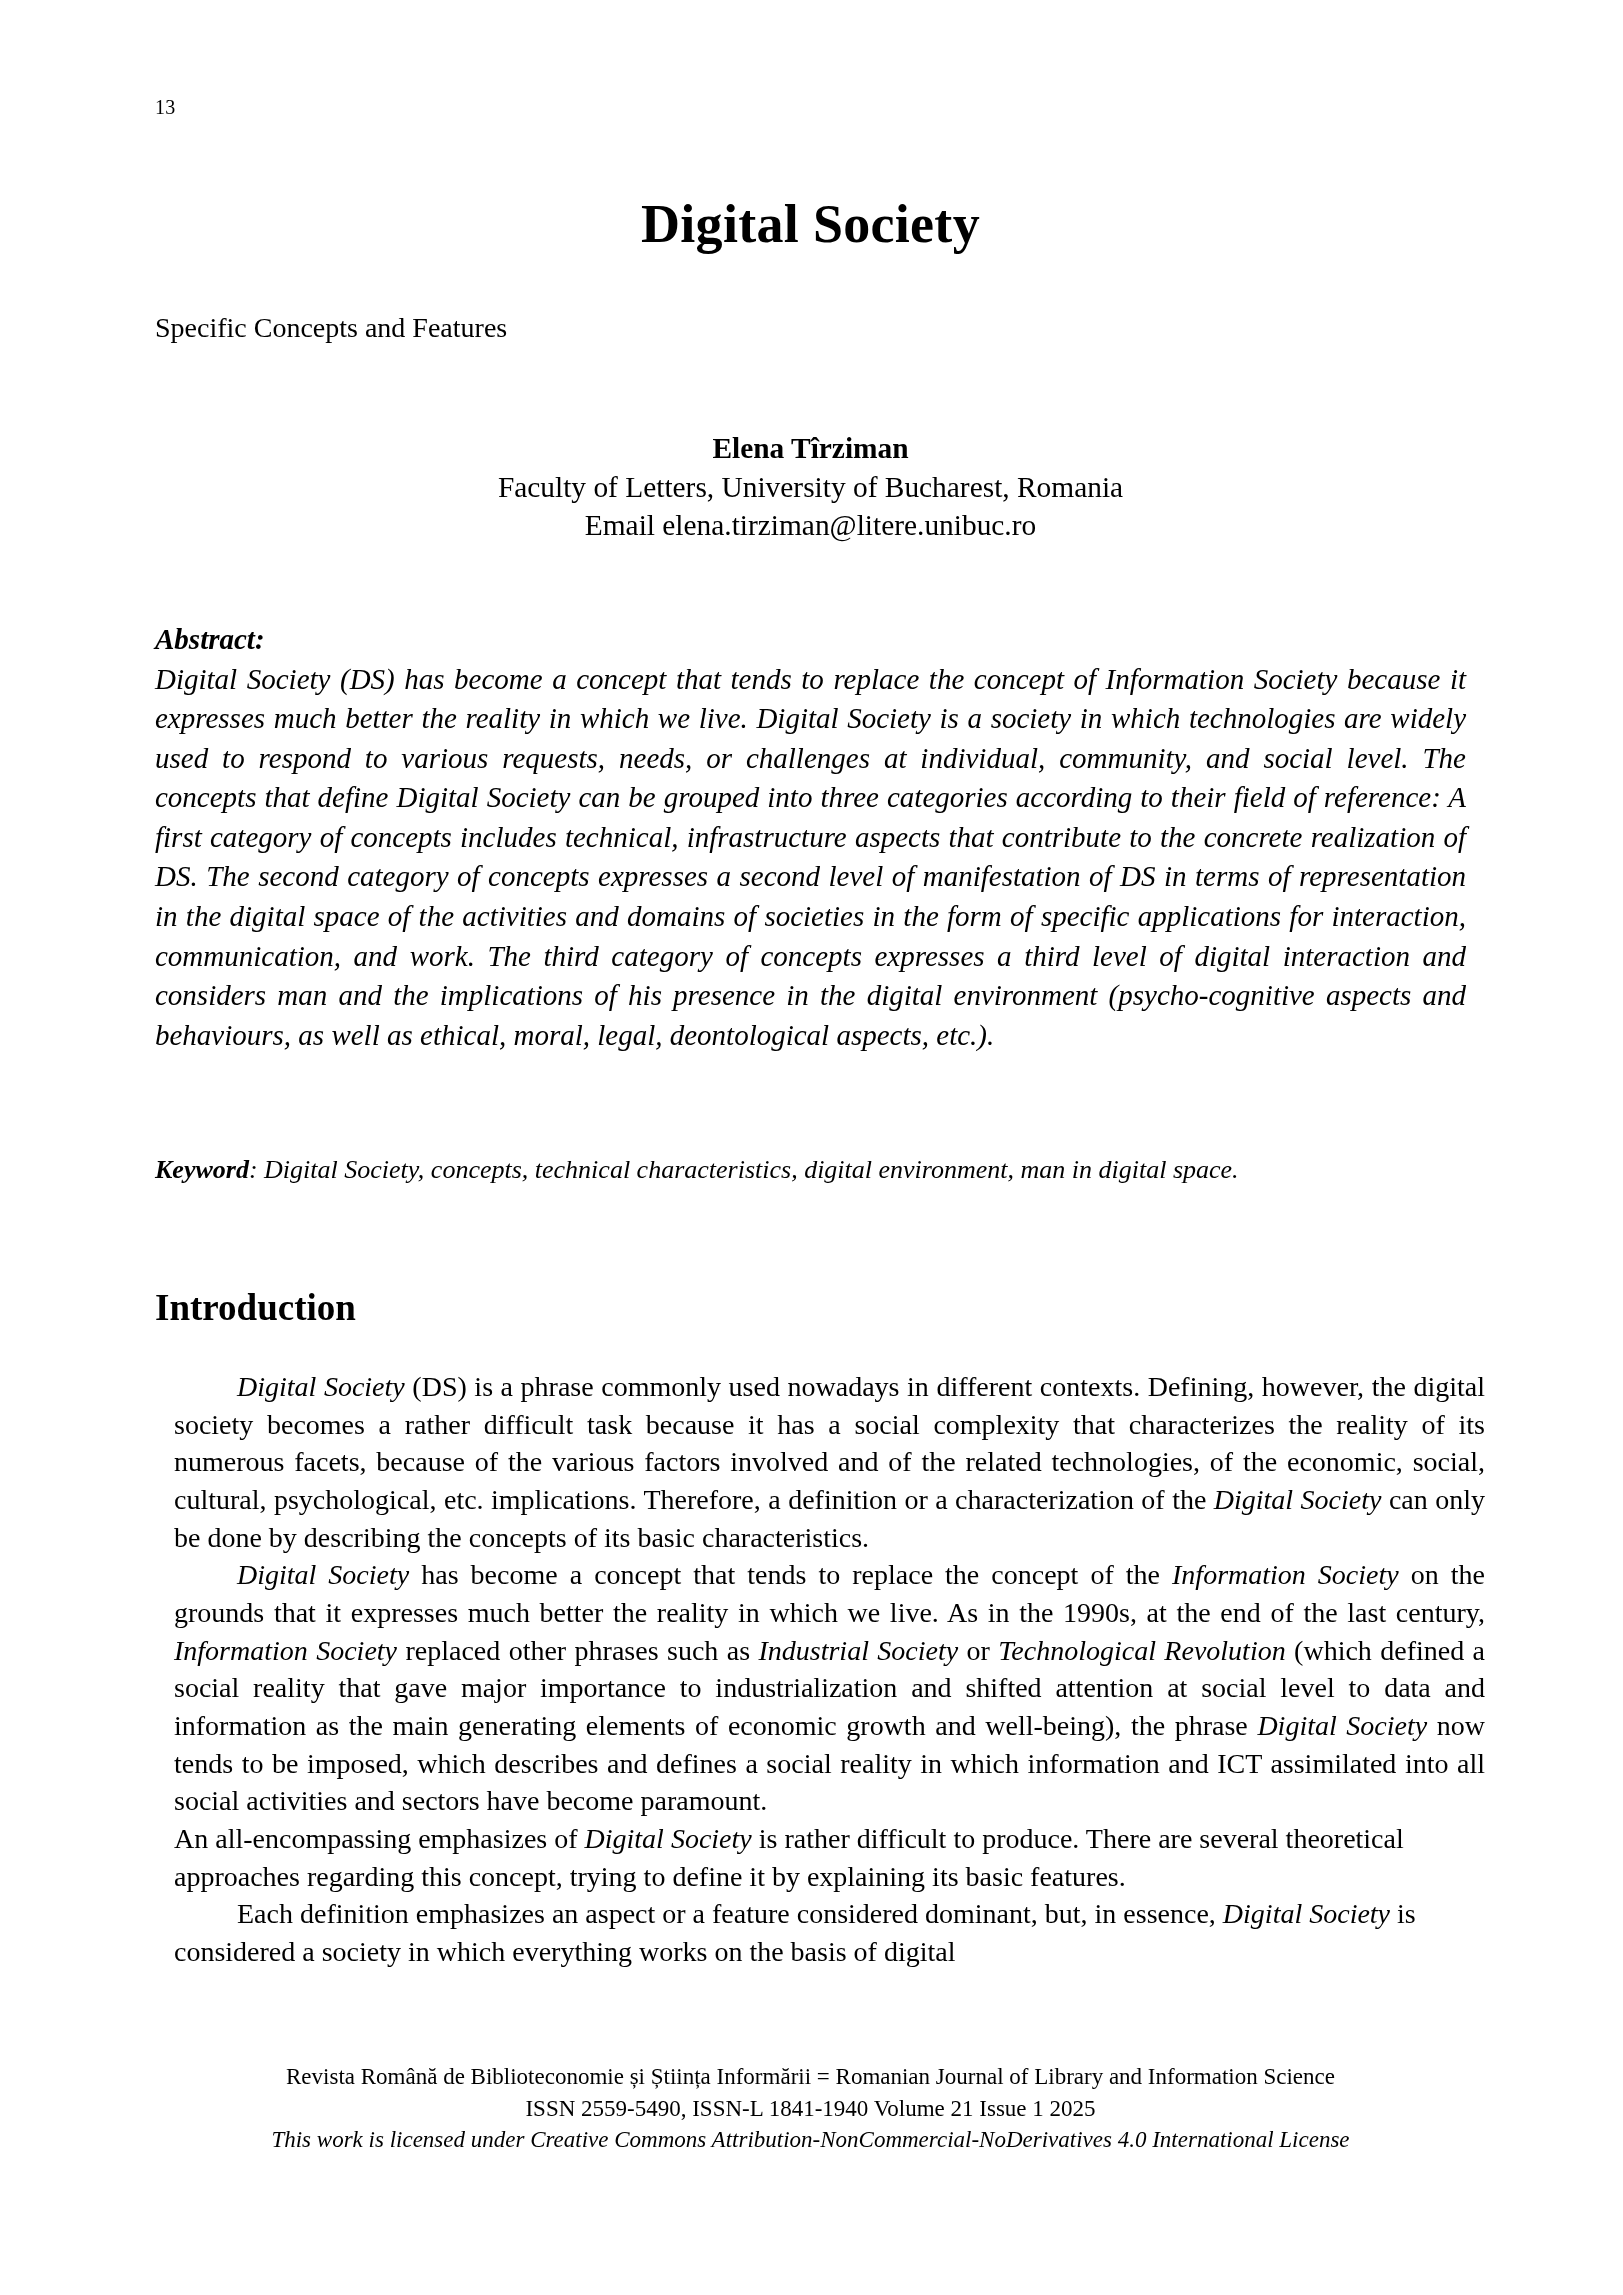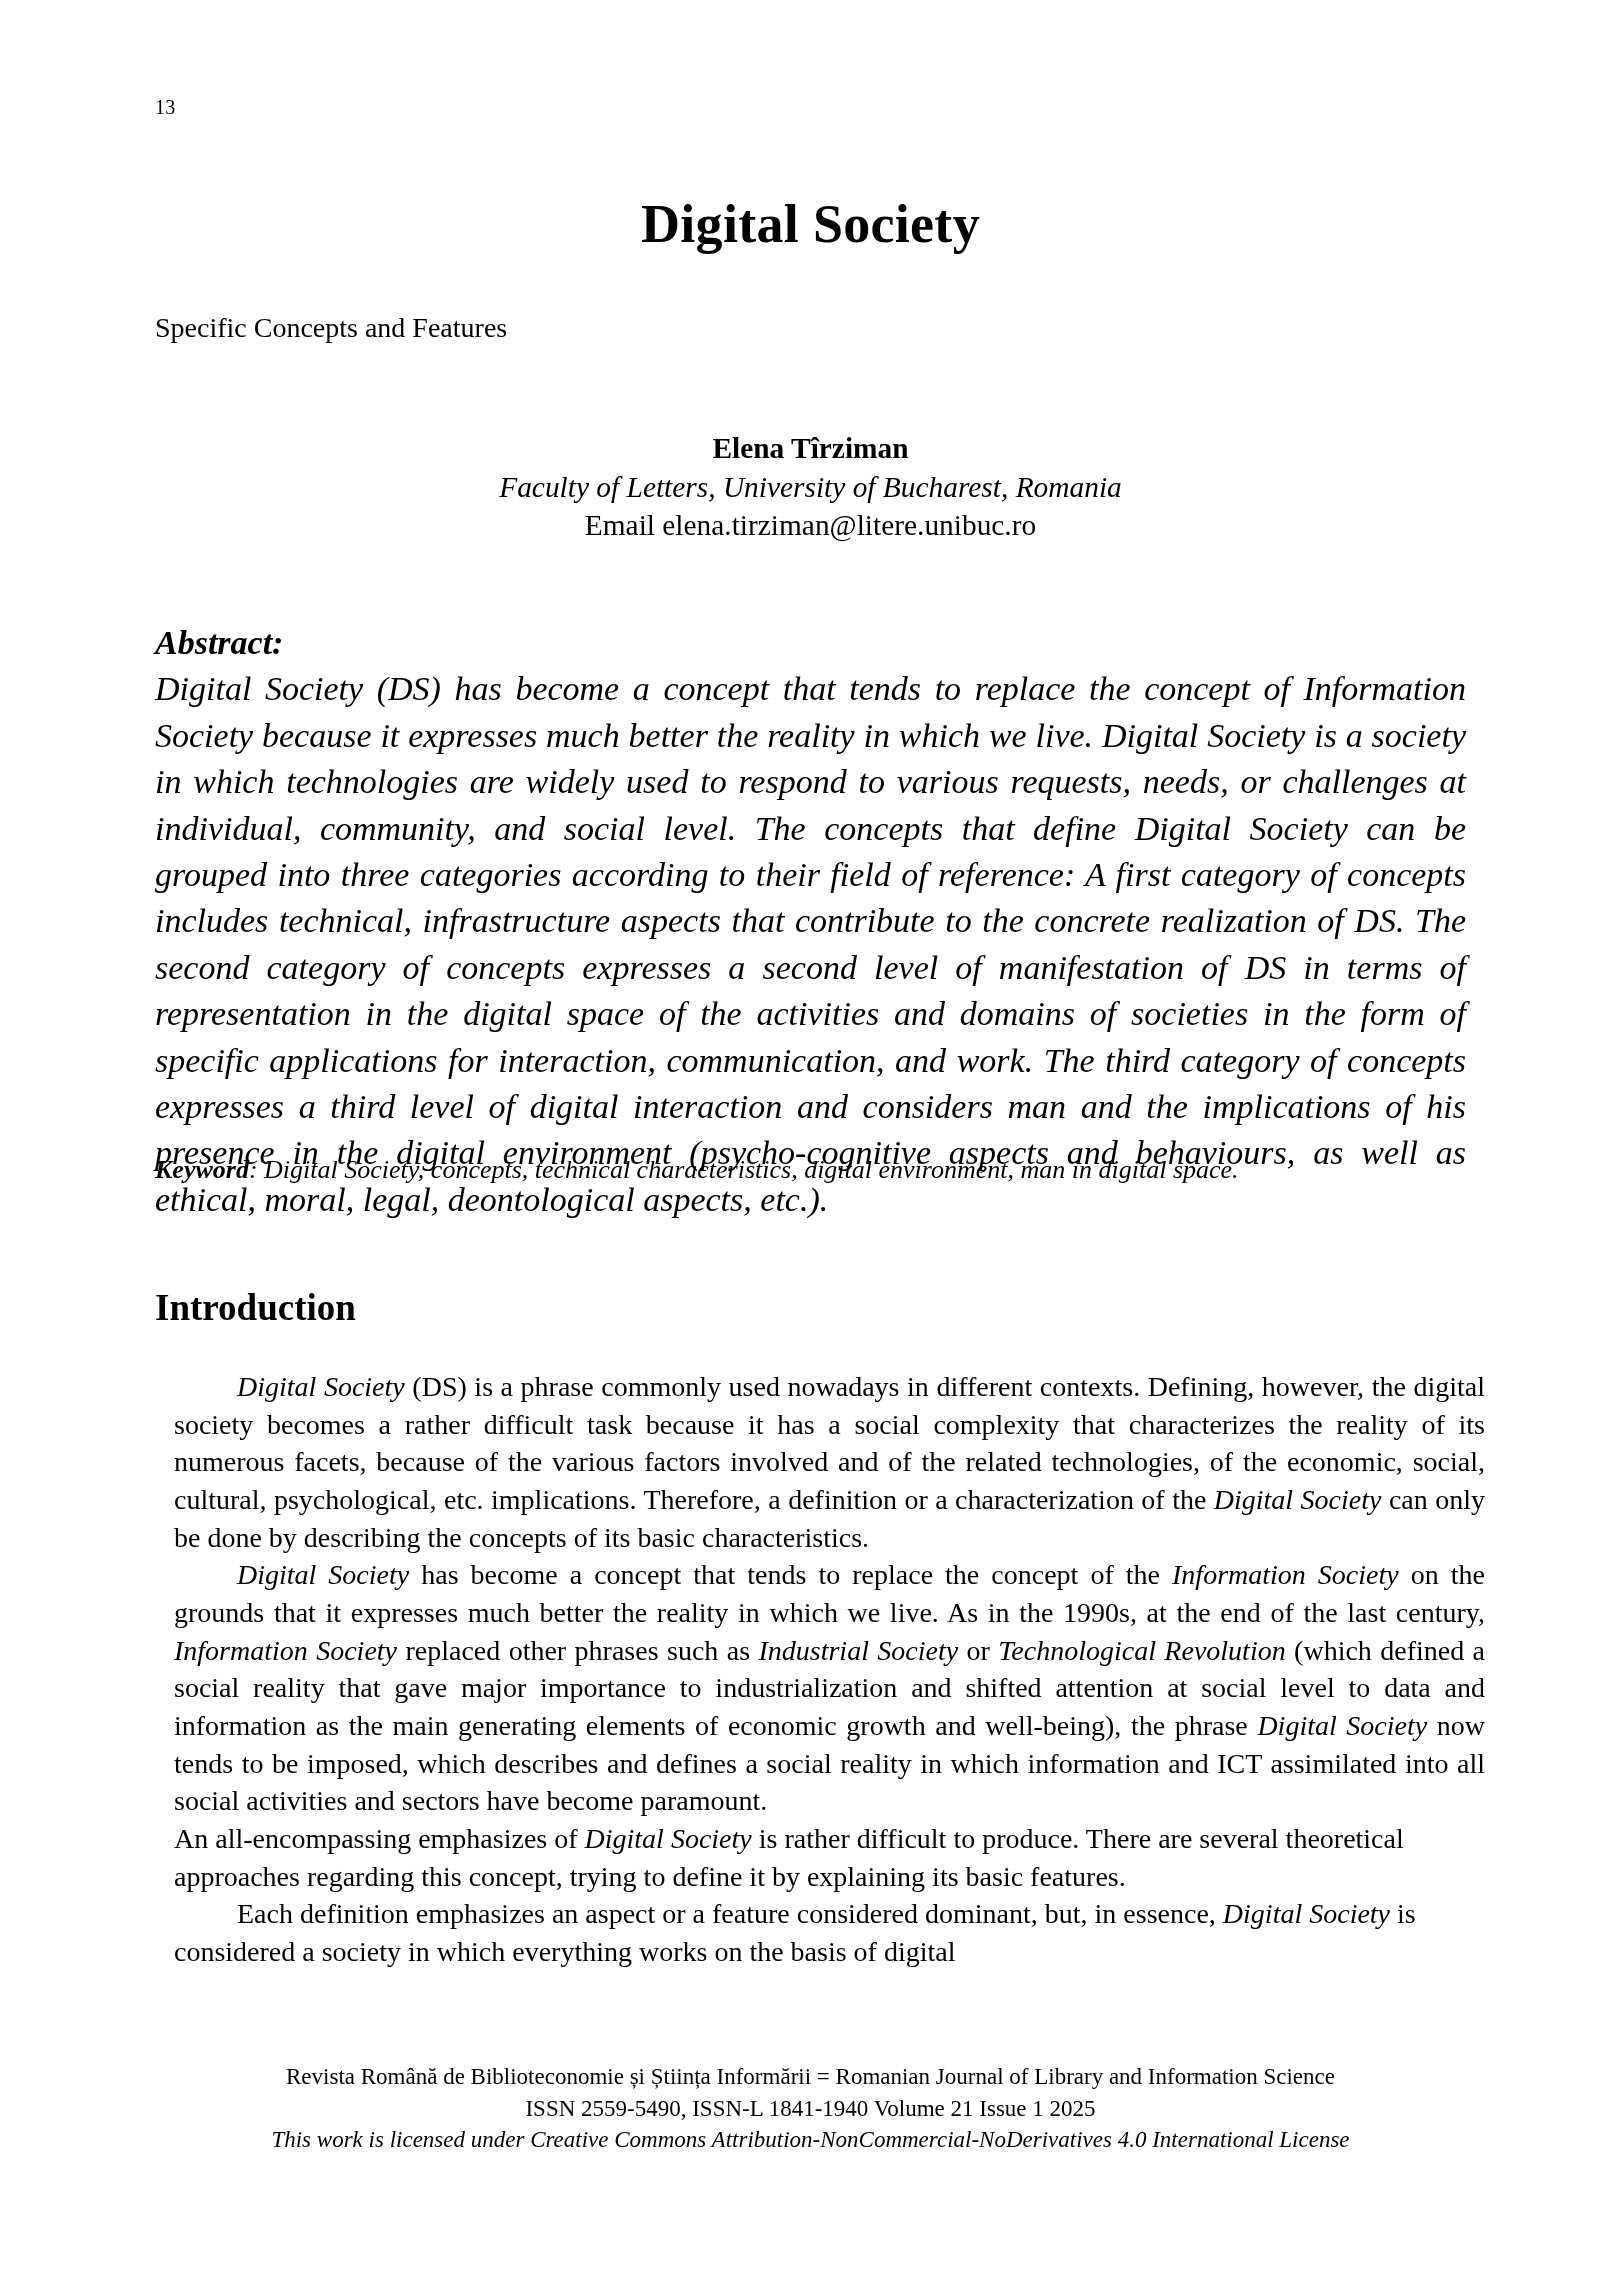--- a/index.html
+++ b/index.html
@@ -66,28 +66,28 @@
   .authorblock {
     position: absolute;
     left: 0;
     top: 429px;
     width: 1311px;
     text-align: center;
     font-size: 29.4px;
     line-height: 1.31;
   }
   .authorblock .au-name { font-weight: bold; }
-  .authorblock .au-affil { font-style: italic; }
+  .authorblock .au-affil { }
 
   .abstract {
     position: absolute;
     left: 0;
     top: 620px;
     width: 1311px;
-    font-size: 34px;
+    font-size: 29px;
     line-height: 1.365;
     font-style: italic;
     text-align: justify;
     text-justify: inter-word;
   }
   .abstract .lbl {
     font-weight: bold;
     font-style: italic;
   }
   .abstract .abs-label-line { display: block; text-align: left; }

